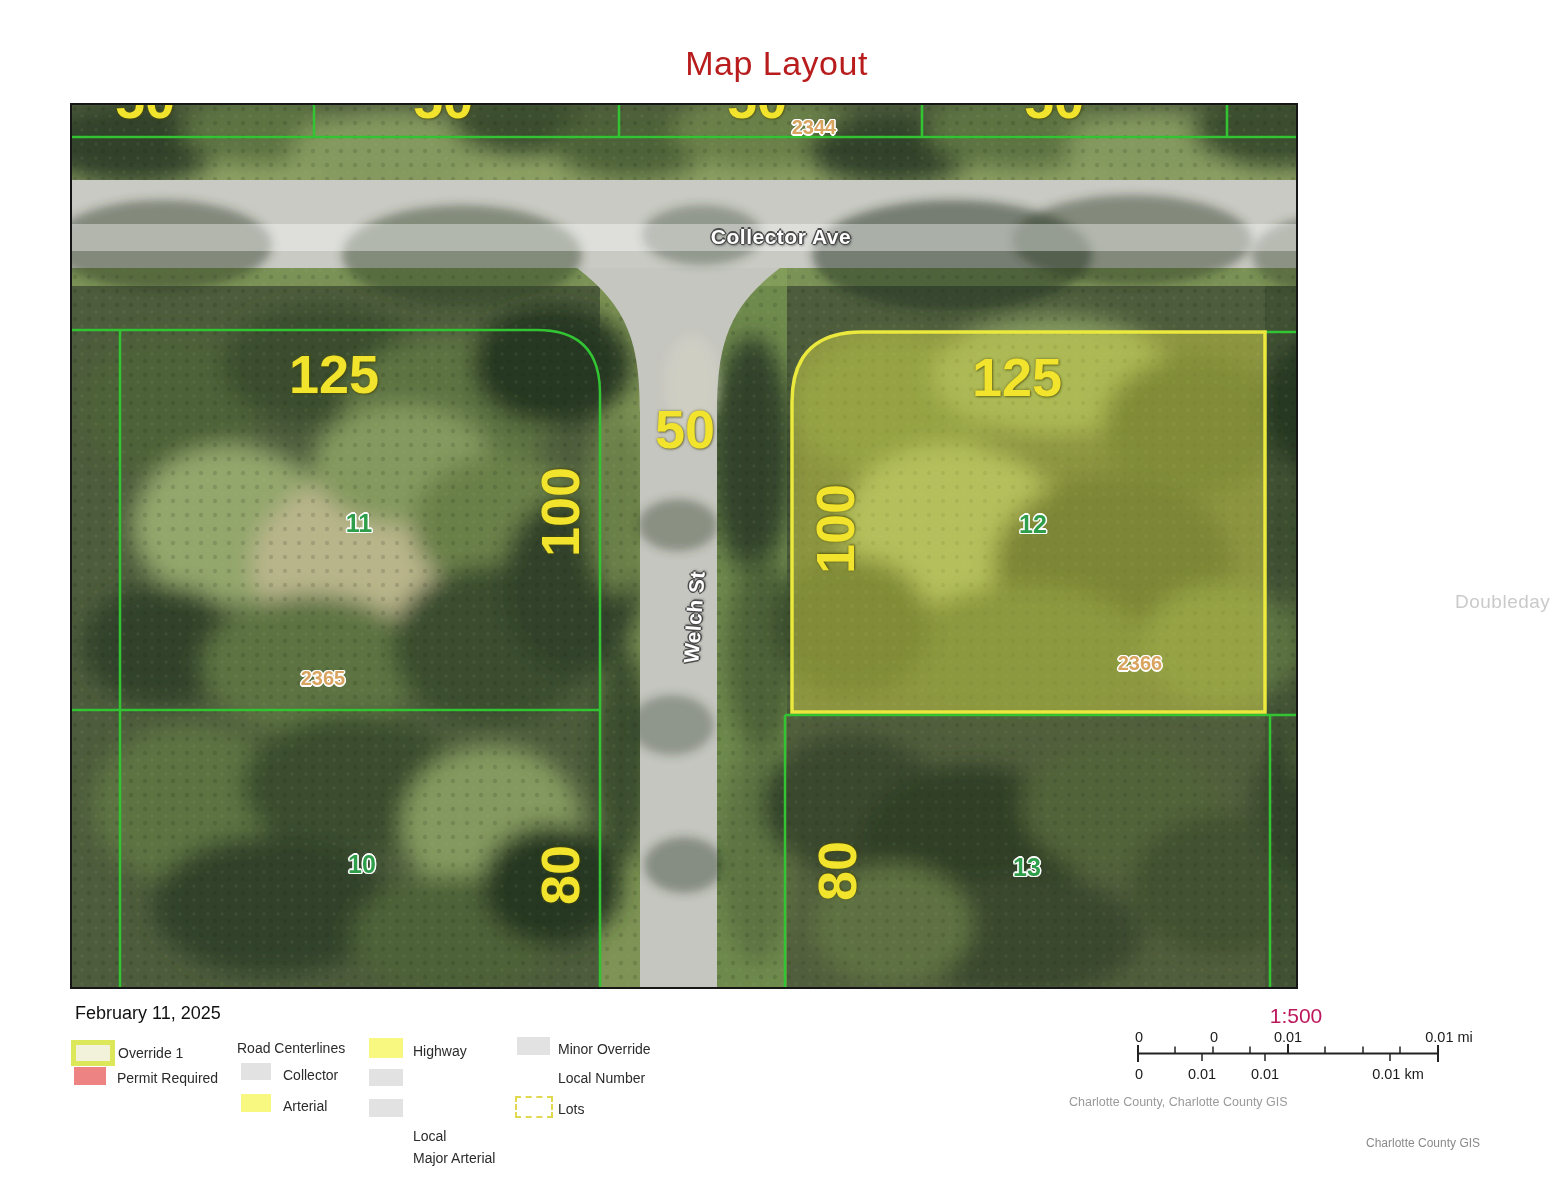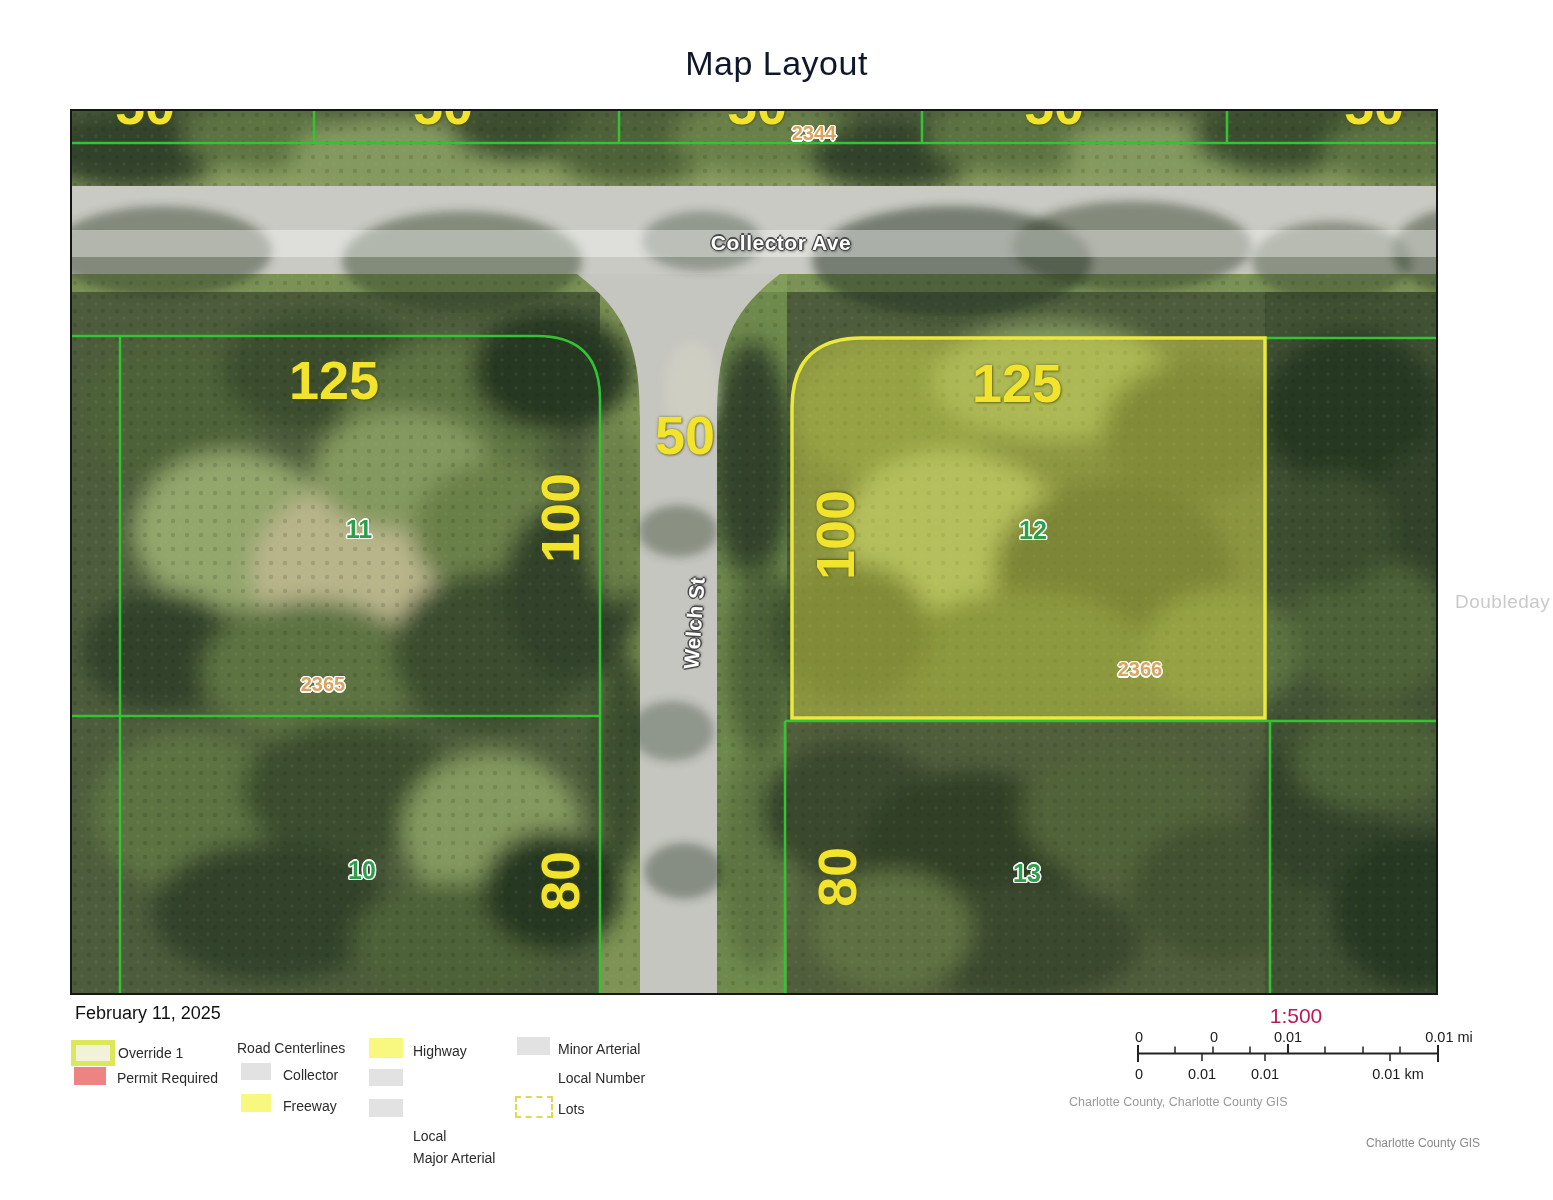--- a/index.html
+++ b/index.html
@@ -1,21 +1,21 @@
 <!DOCTYPE html>
 <html><head>
 <meta charset="utf-8">
 <style>
   html,body{margin:0;padding:0;background:#fff;}
   .page{position:relative;width:1553px;height:1200px;background:#fff;overflow:hidden;
         font-family:"Liberation Sans",sans-serif;}
   .title{position:absolute;left:0;top:44px;width:1553px;text-align:center;
-         font-size:34px;font-weight:500;color:#0f172a;letter-spacing:.5px;}
-  .map{position:absolute;left:70px;top:103px;width:1368px;height:886px;
-       border:2px solid #161616;box-sizing:border-box;overflow:hidden;background:#404040;margin-top:6px;}
+         font-size:34px;font-weight:500;color:#b91c1c;letter-spacing:.5px;}
+  .map{position:absolute;left:70px;top:103px;width:1228px;height:886px;
+       border:2px solid #161616;box-sizing:border-box;overflow:hidden;background:#404040;}
   .map svg{position:absolute;left:0;top:0;}
   .lbl{position:absolute;white-space:nowrap;transform:translate(-50%,-50%);line-height:1;}
   .dim{color:#f2e32c;font-weight:bold;font-size:54px;
        text-shadow:0 0 3px rgba(90,90,0,.7),1px 1px 2px rgba(60,60,0,.5);}
   .dim.v{transform:translate(-50%,-50%) rotate(-90deg);}
   .dim.clipL{transform:translateY(-50%);}
   .lot{color:#2f9e4a;font-weight:bold;font-size:25px;
        text-shadow:-1.5px 0 #fff,1.5px 0 #fff,0 -1.5px #fff,0 1.5px #fff,-1px -1px #fff,1px 1px #fff,-1px 1px #fff,1px -1px #fff;}
   .pnum{color:#d9a45f;font-weight:bold;font-size:20px;
        text-shadow:-1.5px 0 #fff,1.5px 0 #fff,0 -1.5px #fff,0 1.5px #fff,-1px -1px #fff,1px 1px #fff,-1px 1px #fff,1px -1px #fff;}
@@ -212,33 +212,33 @@
 
   <div class="lg-sw sw-permit" style="left:74px;top:1067px"></div>
   <div class="lg-label" style="left:117px;top:1070px">Permit Required</div>
 
   <div class="lg-label" style="left:237px;top:1040px">Road Centerlines</div>
 
   <div class="lg-sw sw-gray" style="left:241px;top:1063px;width:30px;height:17px"></div>
   <div class="lg-label" style="left:283px;top:1067px">Collector</div>
 
   <div class="lg-sw sw-yellow" style="left:241px;top:1094px;width:30px;height:18px"></div>
-  <div class="lg-label" style="left:283px;top:1098px">Freeway</div>
+  <div class="lg-label" style="left:283px;top:1098px">Arterial</div>
 
   <div class="lg-sw sw-yellow" style="left:369px;top:1038px;width:34px;height:20px"></div>
   <div class="lg-label" style="left:413px;top:1043px">Highway</div>
 
   <div class="lg-sw sw-gray" style="left:369px;top:1069px;width:34px;height:17px"></div>
   <div class="lg-label" style="left:413px;top:1128px">Local</div>
 
   <div class="lg-sw sw-gray" style="left:369px;top:1099px;width:34px;height:18px"></div>
   <div class="lg-label" style="left:413px;top:1150px">Major Arterial</div>
 
   <div class="lg-sw sw-gray" style="left:517px;top:1037px;width:33px;height:18px"></div>
-  <div class="lg-label" style="left:558px;top:1041px">Minor Arterial</div>
+  <div class="lg-label" style="left:558px;top:1041px">Minor Override</div>
 
   <div class="lg-label" style="left:558px;top:1070px">Local Number</div>
 
   <div class="lg-sw sw-dashed" style="left:515px;top:1096px"></div>
   <div class="lg-label" style="left:558px;top:1101px">Lots</div>
 
   <div class="sb-ratio">1:500</div>
   <div class="sb-num" style="left:1139px;top:1037px">0</div>
   <div class="sb-num" style="left:1214px;top:1037px">0</div>
   <div class="sb-num" style="left:1288px;top:1037px">0.01</div>

